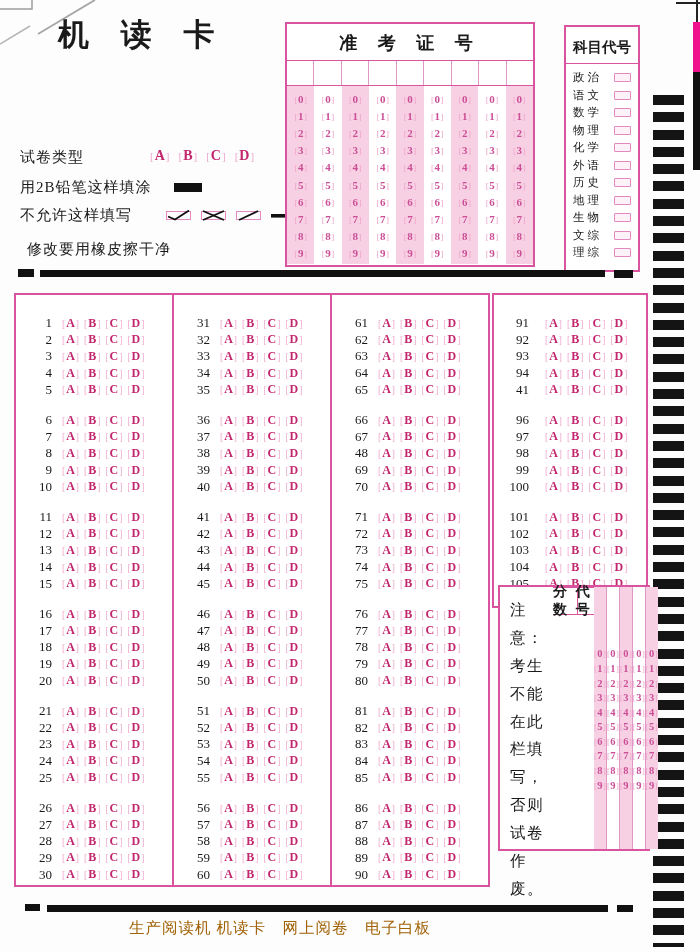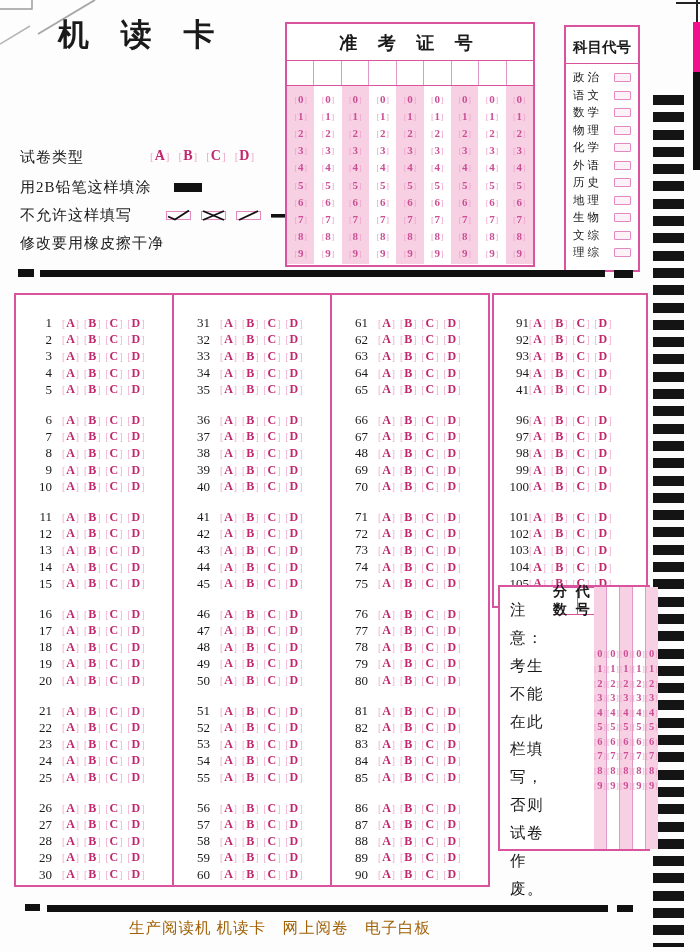--- a/index.html
+++ b/index.html
@@ -61,21 +61,21 @@
             border:2px solid #d9539e;display:flex;background:#fff;}
   .q-col{flex:1;padding:20px 0 0 14px;box-sizing:border-box;}
   .q-col.divider{border-right:2px solid #d9539e;}
   .right-box{position:absolute;left:492px;top:293px;width:152px;height:311px;
              border:2px solid #d9539e;background:#fff;}
   .right-box .q-col{padding:20px 0 0 8px;}
   .q-group{margin-bottom:14px;}
   .q-group:last-child{margin-bottom:0;}
   .q-row{height:16.6px;display:flex;align-items:center;}
   .q-num{width:22px;text-align:right;font-size:13px;margin-right:10px;}
-  .right-box .q-num{width:27px;margin-right:0;}
+  .right-box .q-num{width:27px;margin-right:16px;}
   
   .notice-box{position:absolute;left:498px;top:585px;width:148px;height:262px;
               border:2px solid #d9539e;background:#fff;display:flex;flex-direction:row;}
   .notice-text{padding:9px 9px 4px 10px;font-size:15.5px;line-height:1.8;letter-spacing:1.5px;}
   .score-header{display:flex;height:26px;border-top:1.5px solid #d9539e;
                 border-bottom:1.5px solid #d9539e;}
   .score-header .h-cell{display:flex;align-items:center;justify-content:center;
                 font-size:14px;font-weight:bold;letter-spacing:6px;}
   .score-header .h-score{width:60%;border-right:1px solid #d9539e;}
   .score-header .h-code{width:40%;}
@@ -148,21 +148,21 @@
 
       <rect x="70.5" y="1.5" width="24" height="8" fill="none" stroke="#e489c0" stroke-width="1"></rect>
       <line x1="73" y1="10" x2="92" y2="1" stroke="#111" stroke-width="1.8"></line>
 
       <rect x="105" y="4" width="25" height="3.6" fill="#111"></rect>
 
       <rect x="141.5" y="1.5" width="24" height="8" fill="none" stroke="#e489c0" stroke-width="1"></rect>
       <circle cx="151" cy="5.6" r="2.6" fill="#111"></circle>
     </svg>
   </div>
-  <div class="instr-row" style="top:234px;">
+  <div class="instr-row" style="top:240px;margin-left:7px;">
     <span class="instr-label">修改要用橡皮擦干净</span>
   </div>
 
   <div class="ticket-box">
     <div class="ticket-title">准 考 证 号</div>
     <div class="ticket-blank" id="ticket-blank">
         <div class="b-cell"></div>
         <div class="b-cell"></div>
         <div class="b-cell"></div>
         <div class="b-cell"></div>

